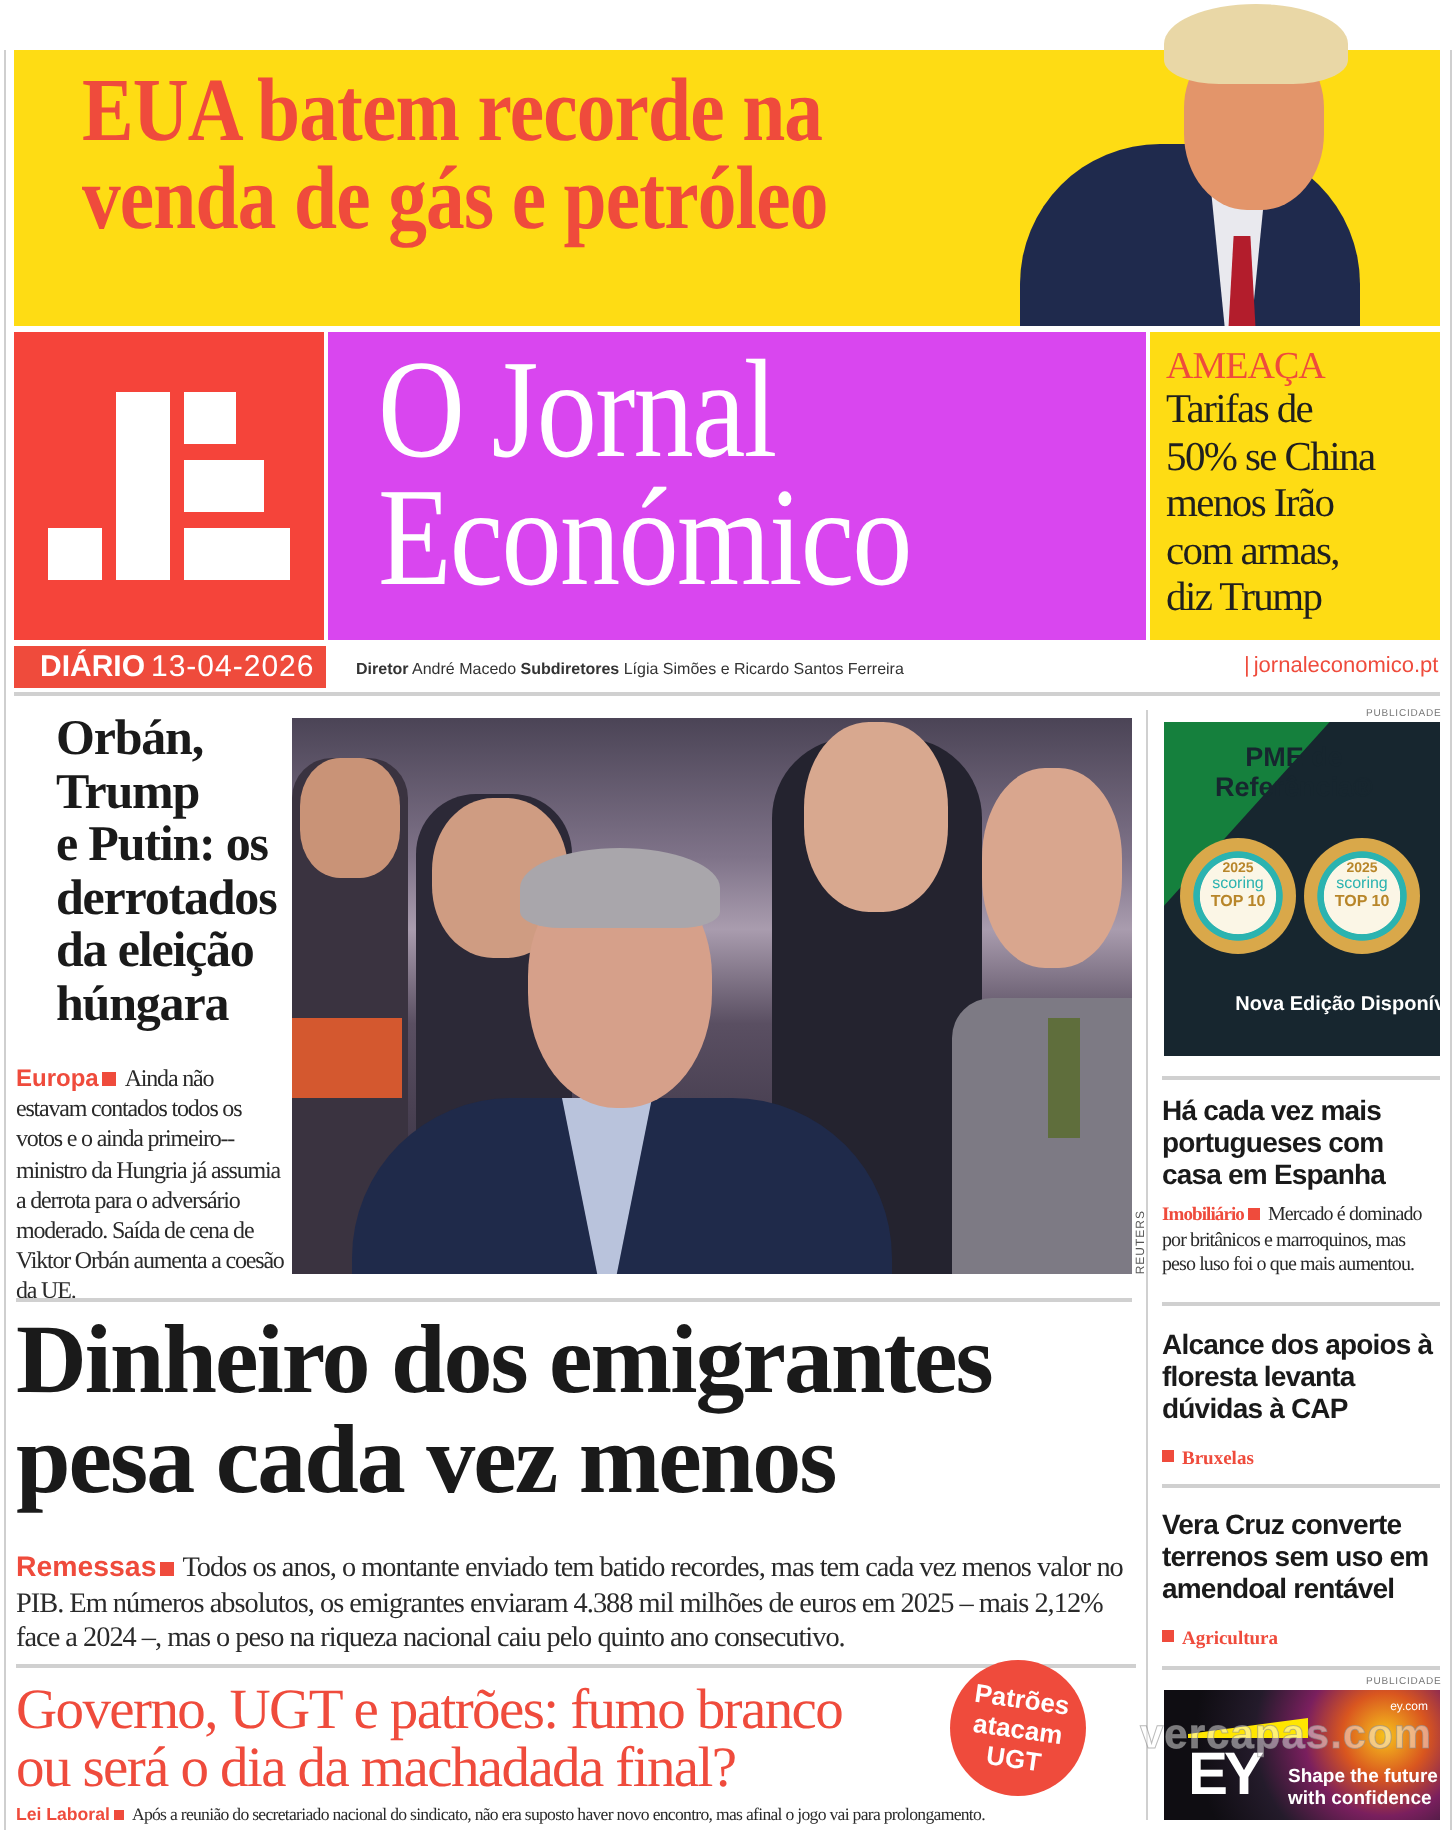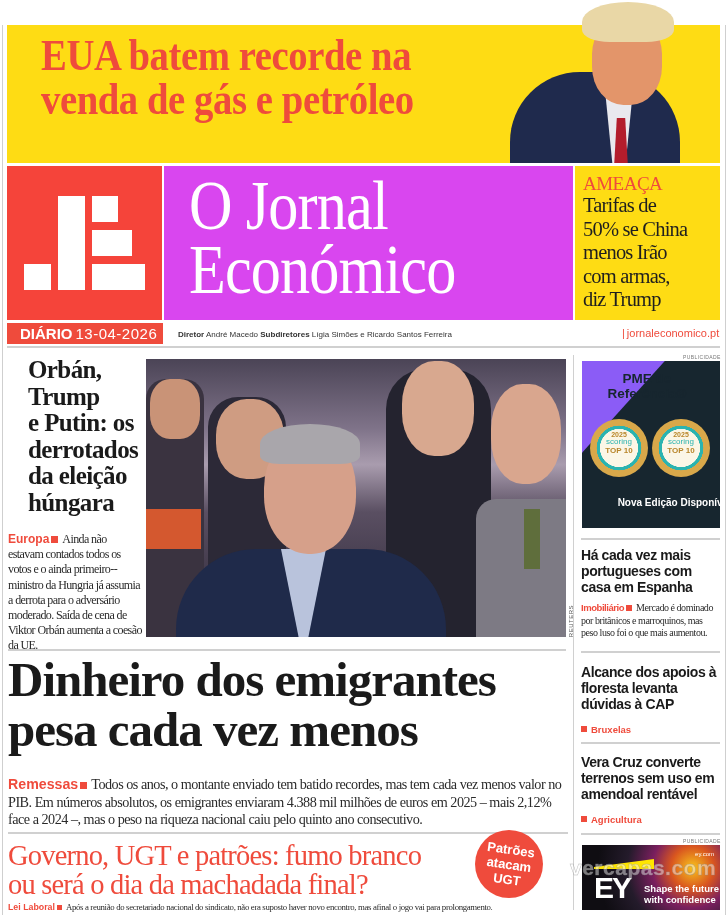--- a/index.html
+++ b/index.html
@@ -75,37 +75,37 @@
   .gov-head { left: 8px; top: 841px; width: 470px; font-family: "Liberation Serif", serif; font-size: 28.5px;
     line-height: 29px; letter-spacing: -0.8px; color: #ef4b3c; white-space: nowrap; }
   .gov-lede { left: 8px; top: 902px; width: 560px; font-size: 8.8px; line-height: 11px; letter-spacing: -0.35px; color: #2a2a2a; white-space: nowrap; }
   .badge { left: 475px; top: 830px; width: 68px; height: 68px; border-radius: 50%; background: #ef4b3c; color: #fff;
     font-family: "Liberation Sans", sans-serif; font-weight: bold; font-size: 13px; line-height: 15px; text-align: center;
     padding-top: 12px; }
   .badge-inner { transform: rotate(8deg); }
 
   
   .ad-label { font-family: "Liberation Sans", sans-serif; font-size: 5px; color: #777; letter-spacing: 0.4px; }
-  .pme-ad { left: 582px; top: 361px; width: 138px; height: 167px; background: #8b5cf6; overflow: hidden; }
+  .pme-ad { left: 582px; top: 361px; width: 138px; height: 167px; background: #15803d; overflow: hidden; }
   .pme-ad .dark { position: absolute; left: 0; top: 0; width: 138px; height: 167px; background: #17262f;
     clip-path: polygon(60% 0, 100% 0, 100% 100%, 0 100%, 0 55%); }
   .pme-title { position: absolute; left: 0; top: 10px; width: 130px; text-align: center; font-family: "Liberation Sans", sans-serif;
     font-weight: bold; color: #17262f; font-size: 13.5px; line-height: 15px; }
   .medal { position: absolute; top: 58px; width: 58px; height: 58px; border-radius: 50%;
     background: radial-gradient(circle, #fbf6e6 0 46%, #2bb3b0 47% 54%, #d9a84a 55% 100%); text-align: center;
     font-family: "Liberation Sans", sans-serif; }
   .medal .y { display: block; margin-top: 12px; font-size: 7px; font-weight: bold; color: #b8862a; }
   .medal .s { display: block; font-size: 8px; color: #2bb3b0; line-height: 8px; }
   .medal .t { display: block; font-size: 8px; font-weight: bold; color: #b8862a; line-height: 9px; }
   .pme-cta { position: absolute; left: 0; top: 136px; width: 149px; text-align: right; color: #fff; font-family: "Liberation Sans", sans-serif;
     font-weight: bold; font-size: 10px; }
 
   .rc-head { font-family: "Liberation Sans", sans-serif; font-weight: bold; color: #1a1a1a; font-size: 14px; line-height: 16px; letter-spacing: -0.4px; }
   .rc-lede { font-size: 10px; line-height: 12.5px; letter-spacing: -0.45px; color: #2a2a2a; }
-  .rc-kicker { font-family: Liberation Sans, sans-serif; font-weight: bold; color: #ef4b3c; font-size: 9.5px; }
+  .rc-kicker { font-family: Liberation Serif, serif; font-weight: bold; color: #ef4b3c; font-size: 9.5px; }
 
   .ey-ad { left: 582px; top: 845px; width: 138px; height: 65px; overflow: hidden;
     background: radial-gradient(circle at 80% 35%, #f7c21c 0%, #d9561f 18%, #7a1f5e 34%, #241b2b 55%, #0f0d12 80%); }
   .ey-logo { position: absolute; left: 12px; top: 28px; color: #fff; font-family: "Liberation Sans", sans-serif; font-weight: bold; font-size: 30px; line-height: 30px; letter-spacing: -2px; }
   .ey-beam { position: absolute; left: 12px; top: 14px; width: 60px; height: 10px; background: #ffe600; clip-path: polygon(0 80%, 100% 0, 100% 100%, 0 100%); }
   .ey-tag { position: absolute; left: 62px; top: 38px; color: #fff; font-family: "Liberation Sans", sans-serif; font-weight: bold; font-size: 9.5px; line-height: 11px; }
   .ey-url { position: absolute; right: 6px; top: 6px; color: #fff; font-family: "Liberation Sans", sans-serif; font-size: 6px; }
   .watermark { left: 570px; top: 856px; font-family: "Liberation Sans", sans-serif; font-weight: bold; font-size: 21px;
     color: rgba(255,255,255,0.45); -webkit-text-stroke: 0.5px rgba(140,140,140,0.6); letter-spacing: 0.5px; white-space: nowrap; }
 </style>

